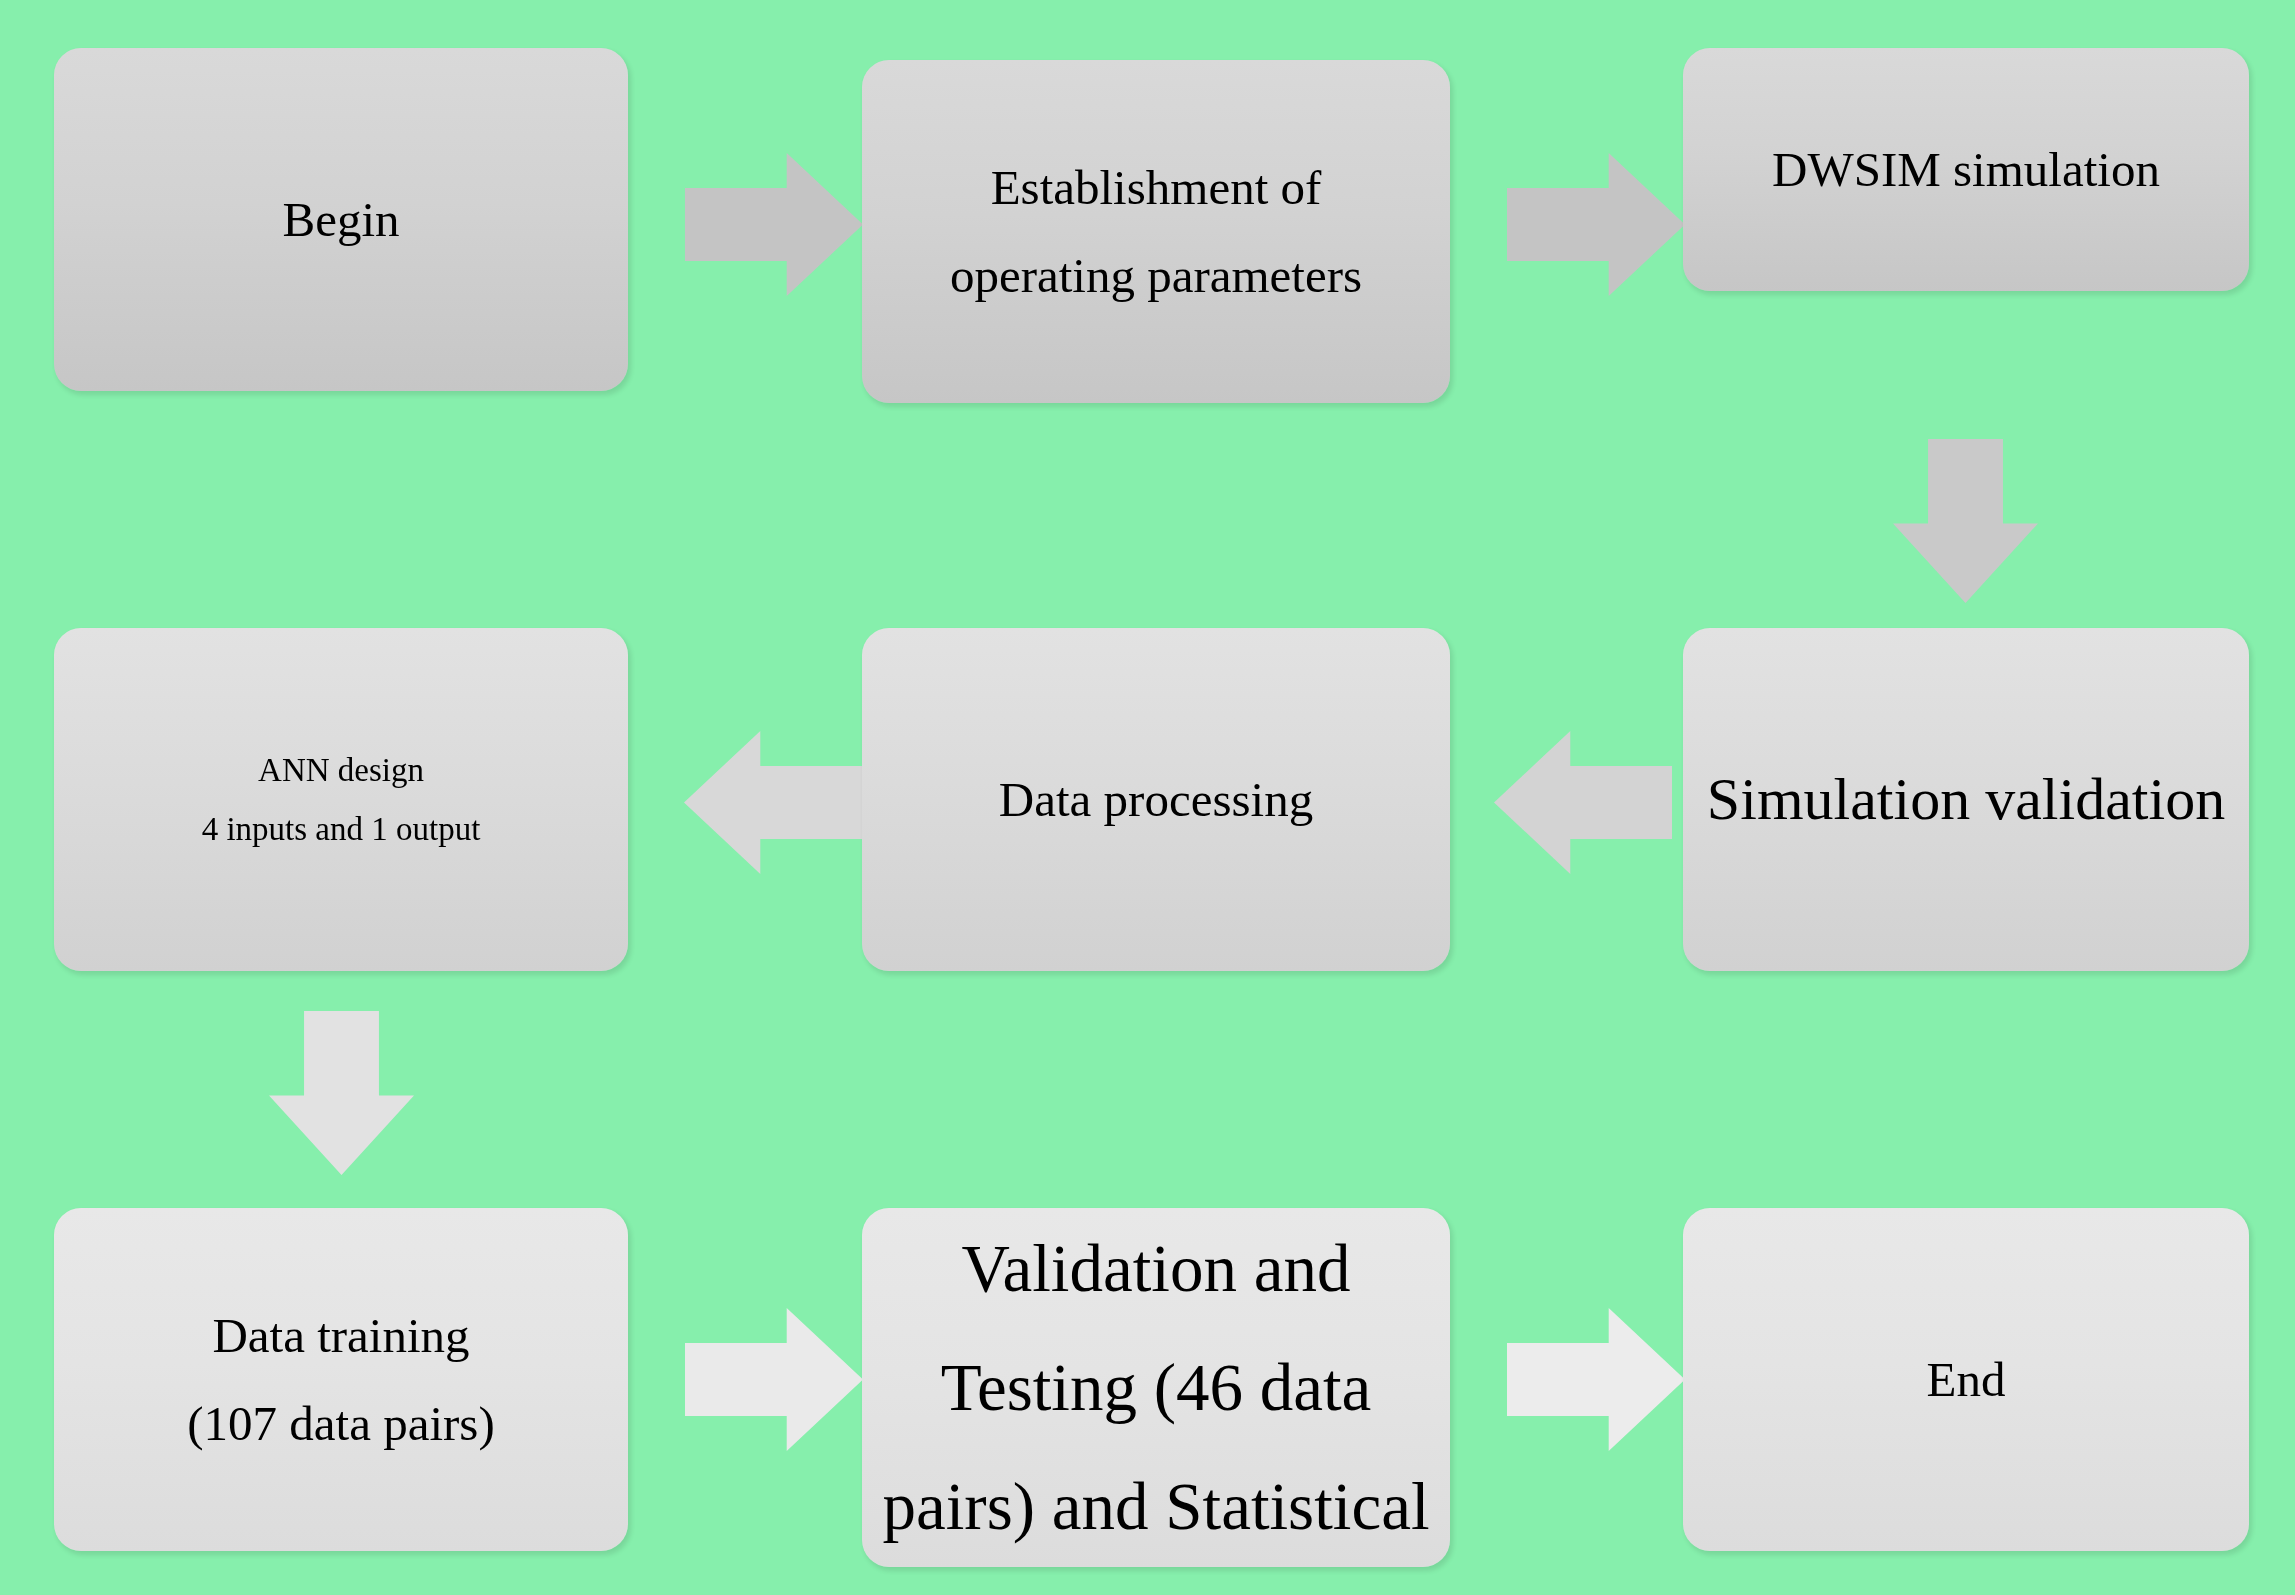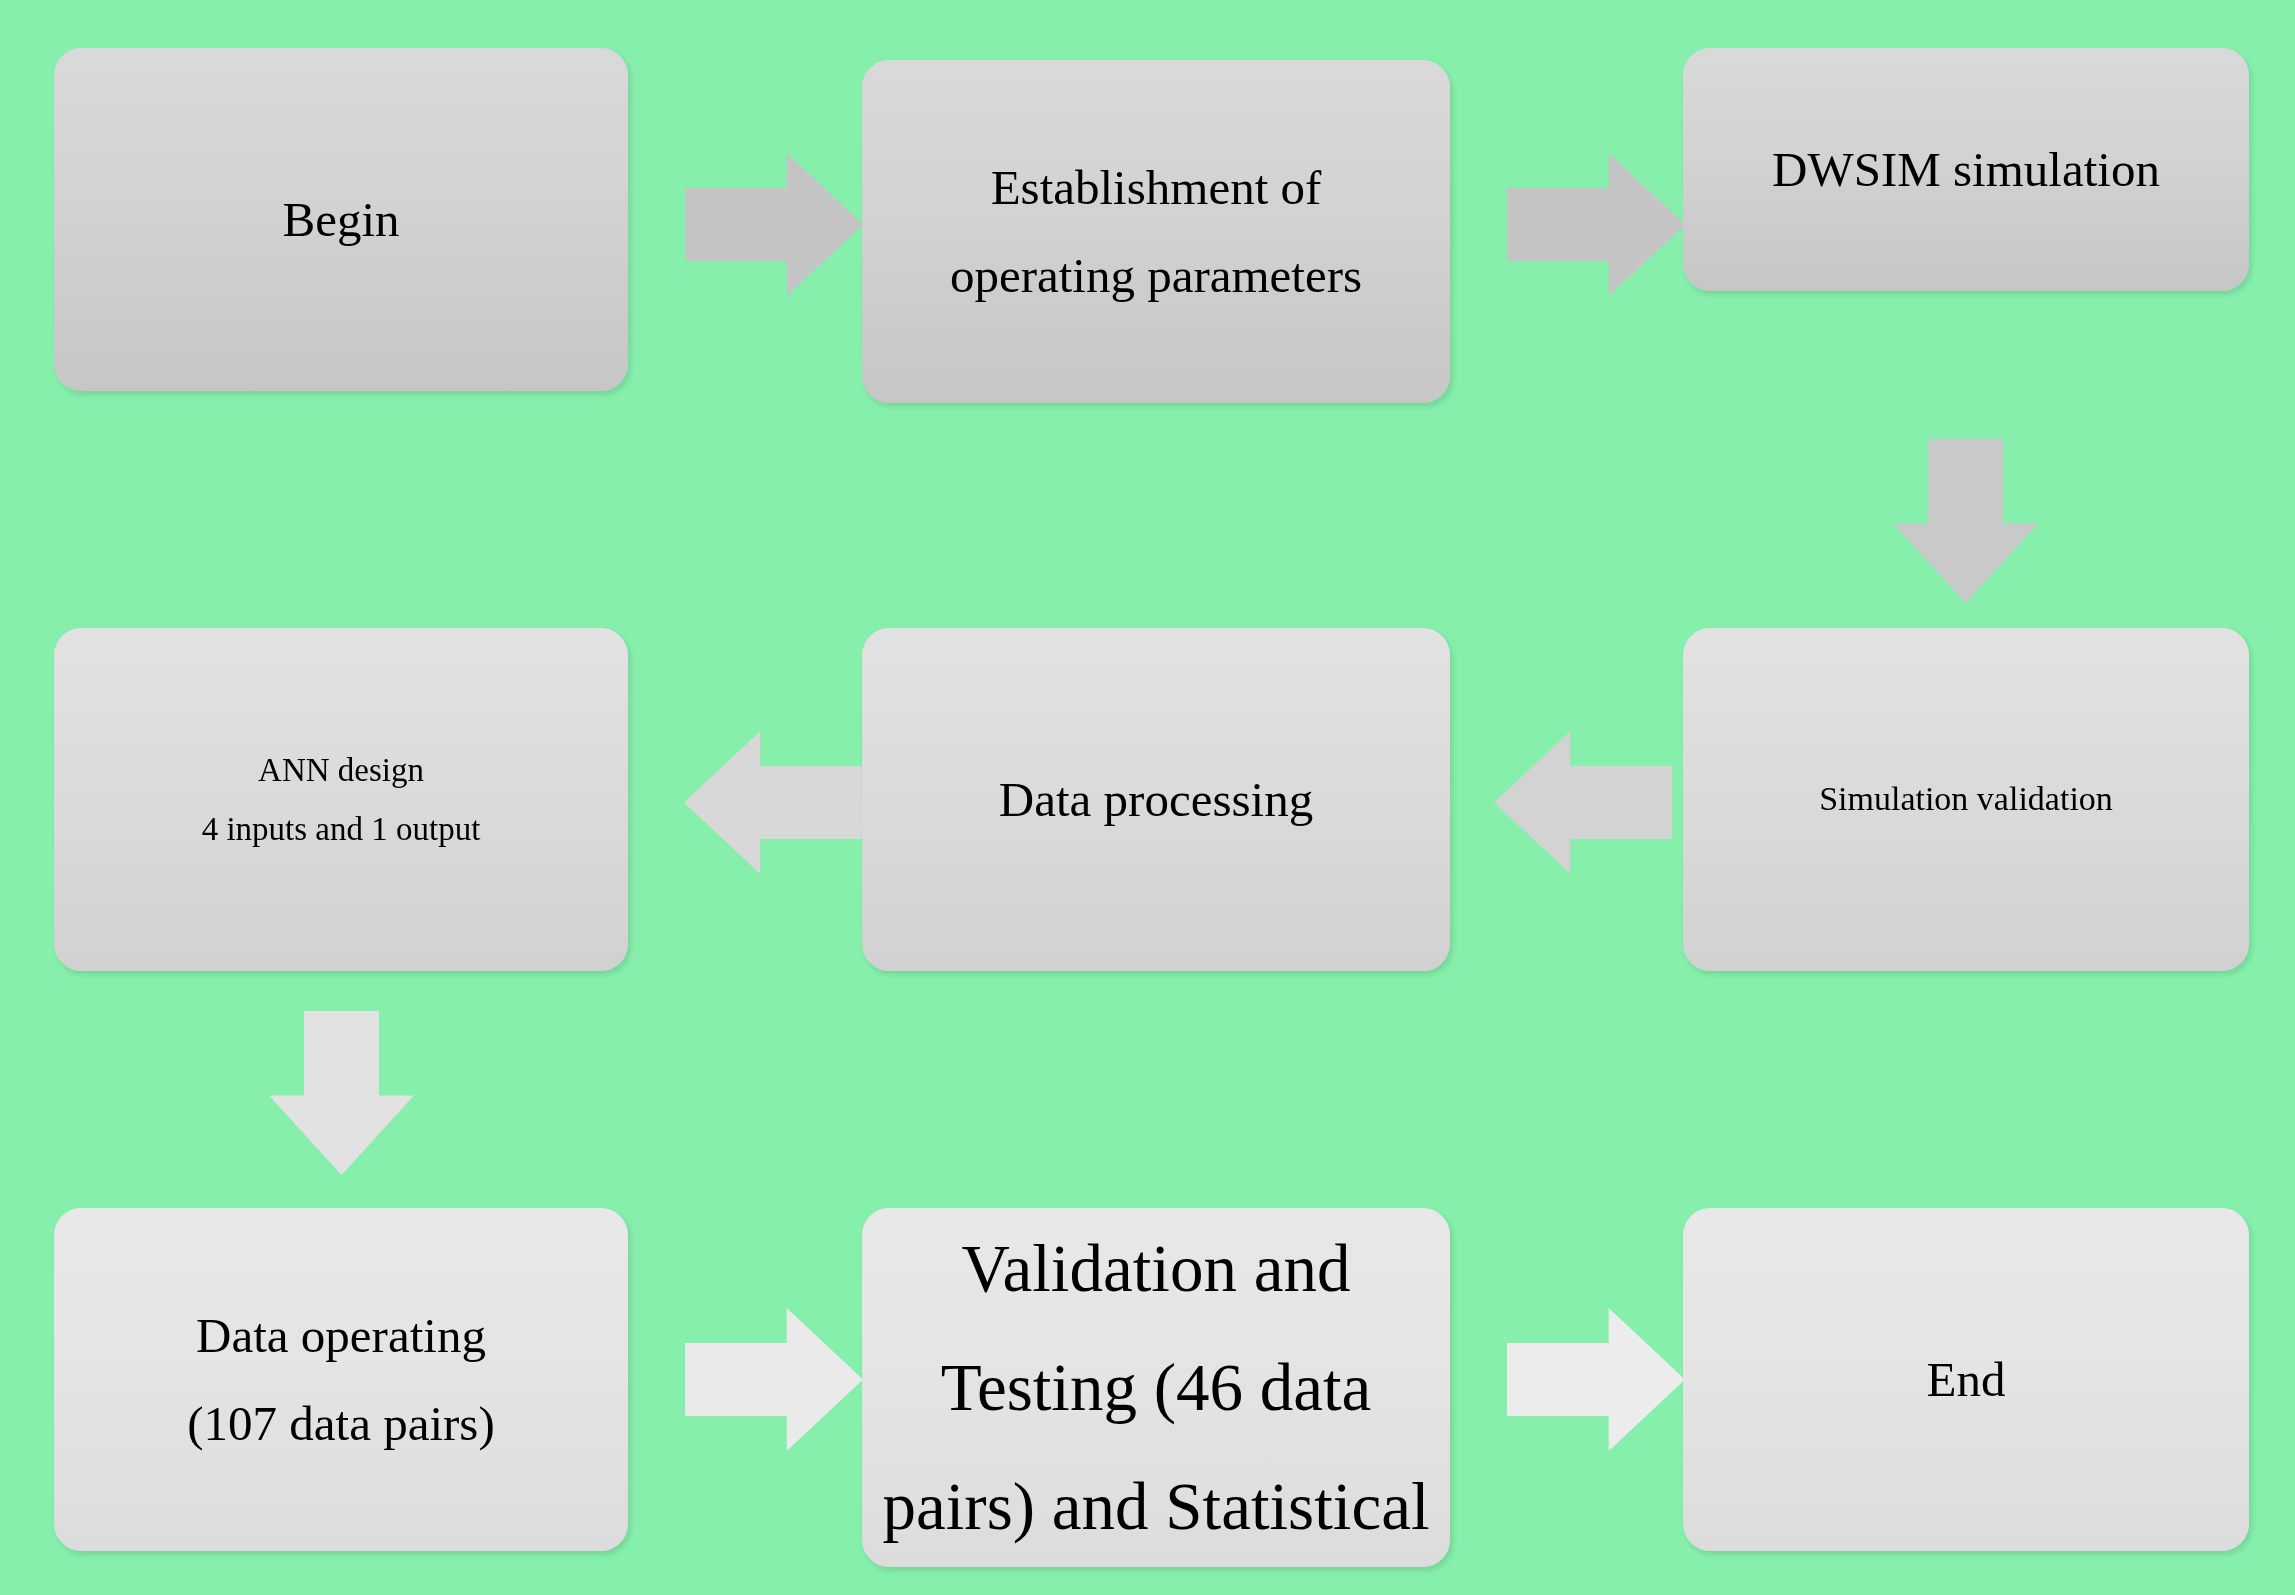--- a/index.html
+++ b/index.html
@@ -106,32 +106,32 @@
   <div class="node tone-mid" style="left:862px; top:628px; width:588px; height:343px; font-size:49px;">
     <span class="line">Data processing</span>
   </div>
 
   <div class="arrow" style="left:1494px; top:731px; width:178px; height:143px;">
     <svg viewBox="0 0 224 180" preserveAspectRatio="none">
       <polygon points="224,44 96,44 96,0 0,90 96,180 96,136 224,136" fill="#d3d3d3"></polygon>
     </svg>
   </div>
 
-  <div class="node tone-mid" style="left:1683px; top:628px; width:566px; height:343px; font-size:34px;">
+  <div class="node tone-mid" style="left:1683px; top:628px; width:566px; height:343px; font-size:60px;">
     <span class="line">Simulation validation</span>
   </div>
 
   <div class="arrow" style="left:269px; top:1011px; width:145px; height:164px;">
     <svg viewBox="0 0 182 206" preserveAspectRatio="none">
       <polygon points="44,0 138,0 138,106 182,106 91,206 0,106 44,106" fill="#e2e2e2"></polygon>
     </svg>
   </div>
 
   <div class="node tone-light" style="left:54px; top:1208px; width:574px; height:343px; font-size:49px;">
-    <span class="line">Data operating</span>
+    <span class="line">Data training</span>
     <span class="line">(107 data pairs)</span>
   </div>
 
   <div class="arrow" style="left:685px; top:1308px; width:178px; height:143px;">
     <svg viewBox="0 0 224 180" preserveAspectRatio="none">
       <polygon points="0,44 128,44 128,0 224,90 128,180 128,136 0,136" fill="#eaeaea"></polygon>
     </svg>
   </div>
 
   <div class="node tone-light" style="left:862px; top:1208px; width:588px; height:359px; font-size:67px;">

